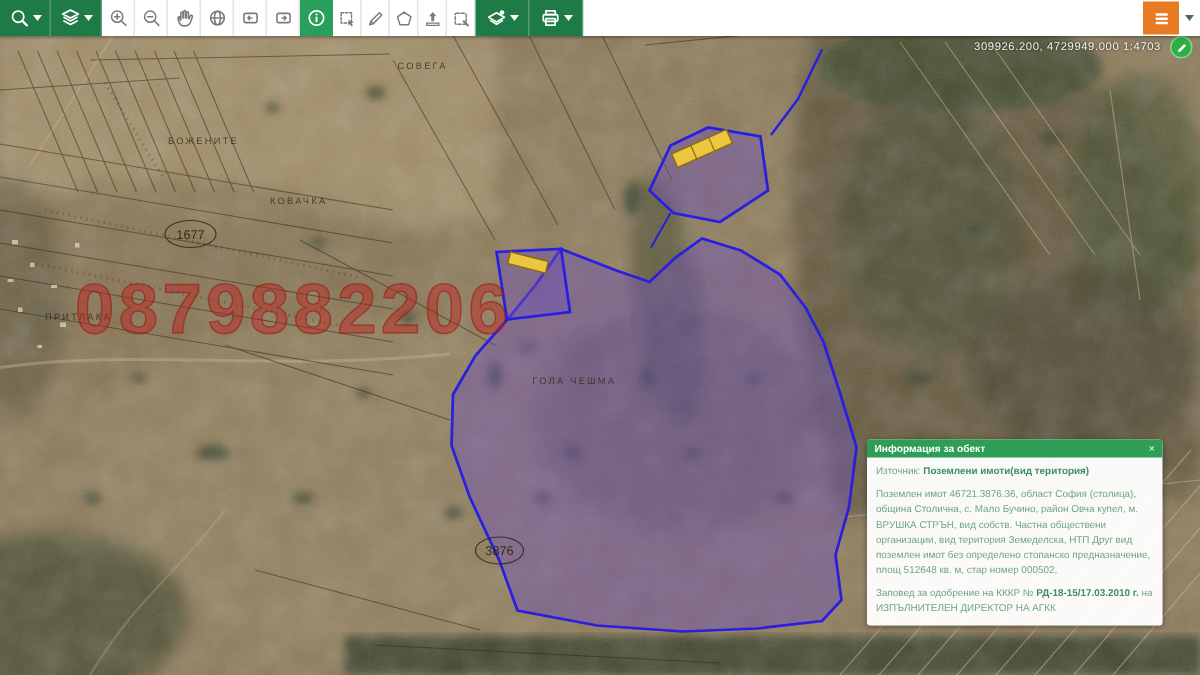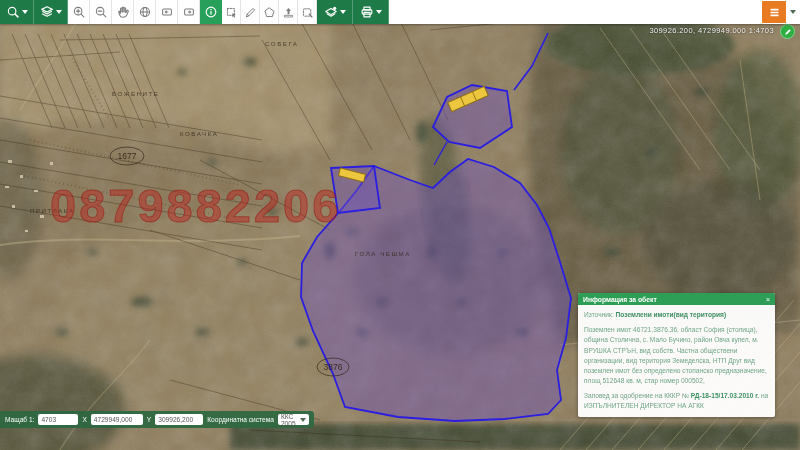--- a/index.html
+++ b/index.html
@@ -372,27 +372,14 @@
         <b>Поземлени имоти(вид територия)</b>
       </div>
       <div class="desc">Поземлен имот 46721.3876.36, област София (столица), община Столична, с. Мало Бучино, район Овча купел, м. ВРУШКА СТРЪН, вид собств. Частна обществени организации, вид територия Земеделска, НТП Друг вид поземлен имот без определено стопанско предназначение, площ 512648 кв. м, стар номер 000502,</div>
       <div class="ord">
         <span>Заповед за одобрение на КККР № </span><b>РД-18-15/17.03.2010 г.</b><span> на</span>
       </div>
       <div class="ord2">ИЗПЪЛНИТЕЛЕН ДИРЕКТОР НА АГКК</div>
     </div>
   </div>
 
-  <div class="statusbar">
-    <label>Мащаб 1:</label>
-    <input class="in-scale" value="4703" style="">
-    <label>X</label>
-    <input class="in-x" value="4729949,000" style="">
-    <label>Y</label>
-    <input class="in-y" value="309926,200" style="">
-    <label>Координатна система</label>
-    <div class="crs-select">
-      <span>ККС 2005</span>
-      <span class="chev-d"></span>
-    </div>
-  </div>
 
 </div>
 
 </body></html>

